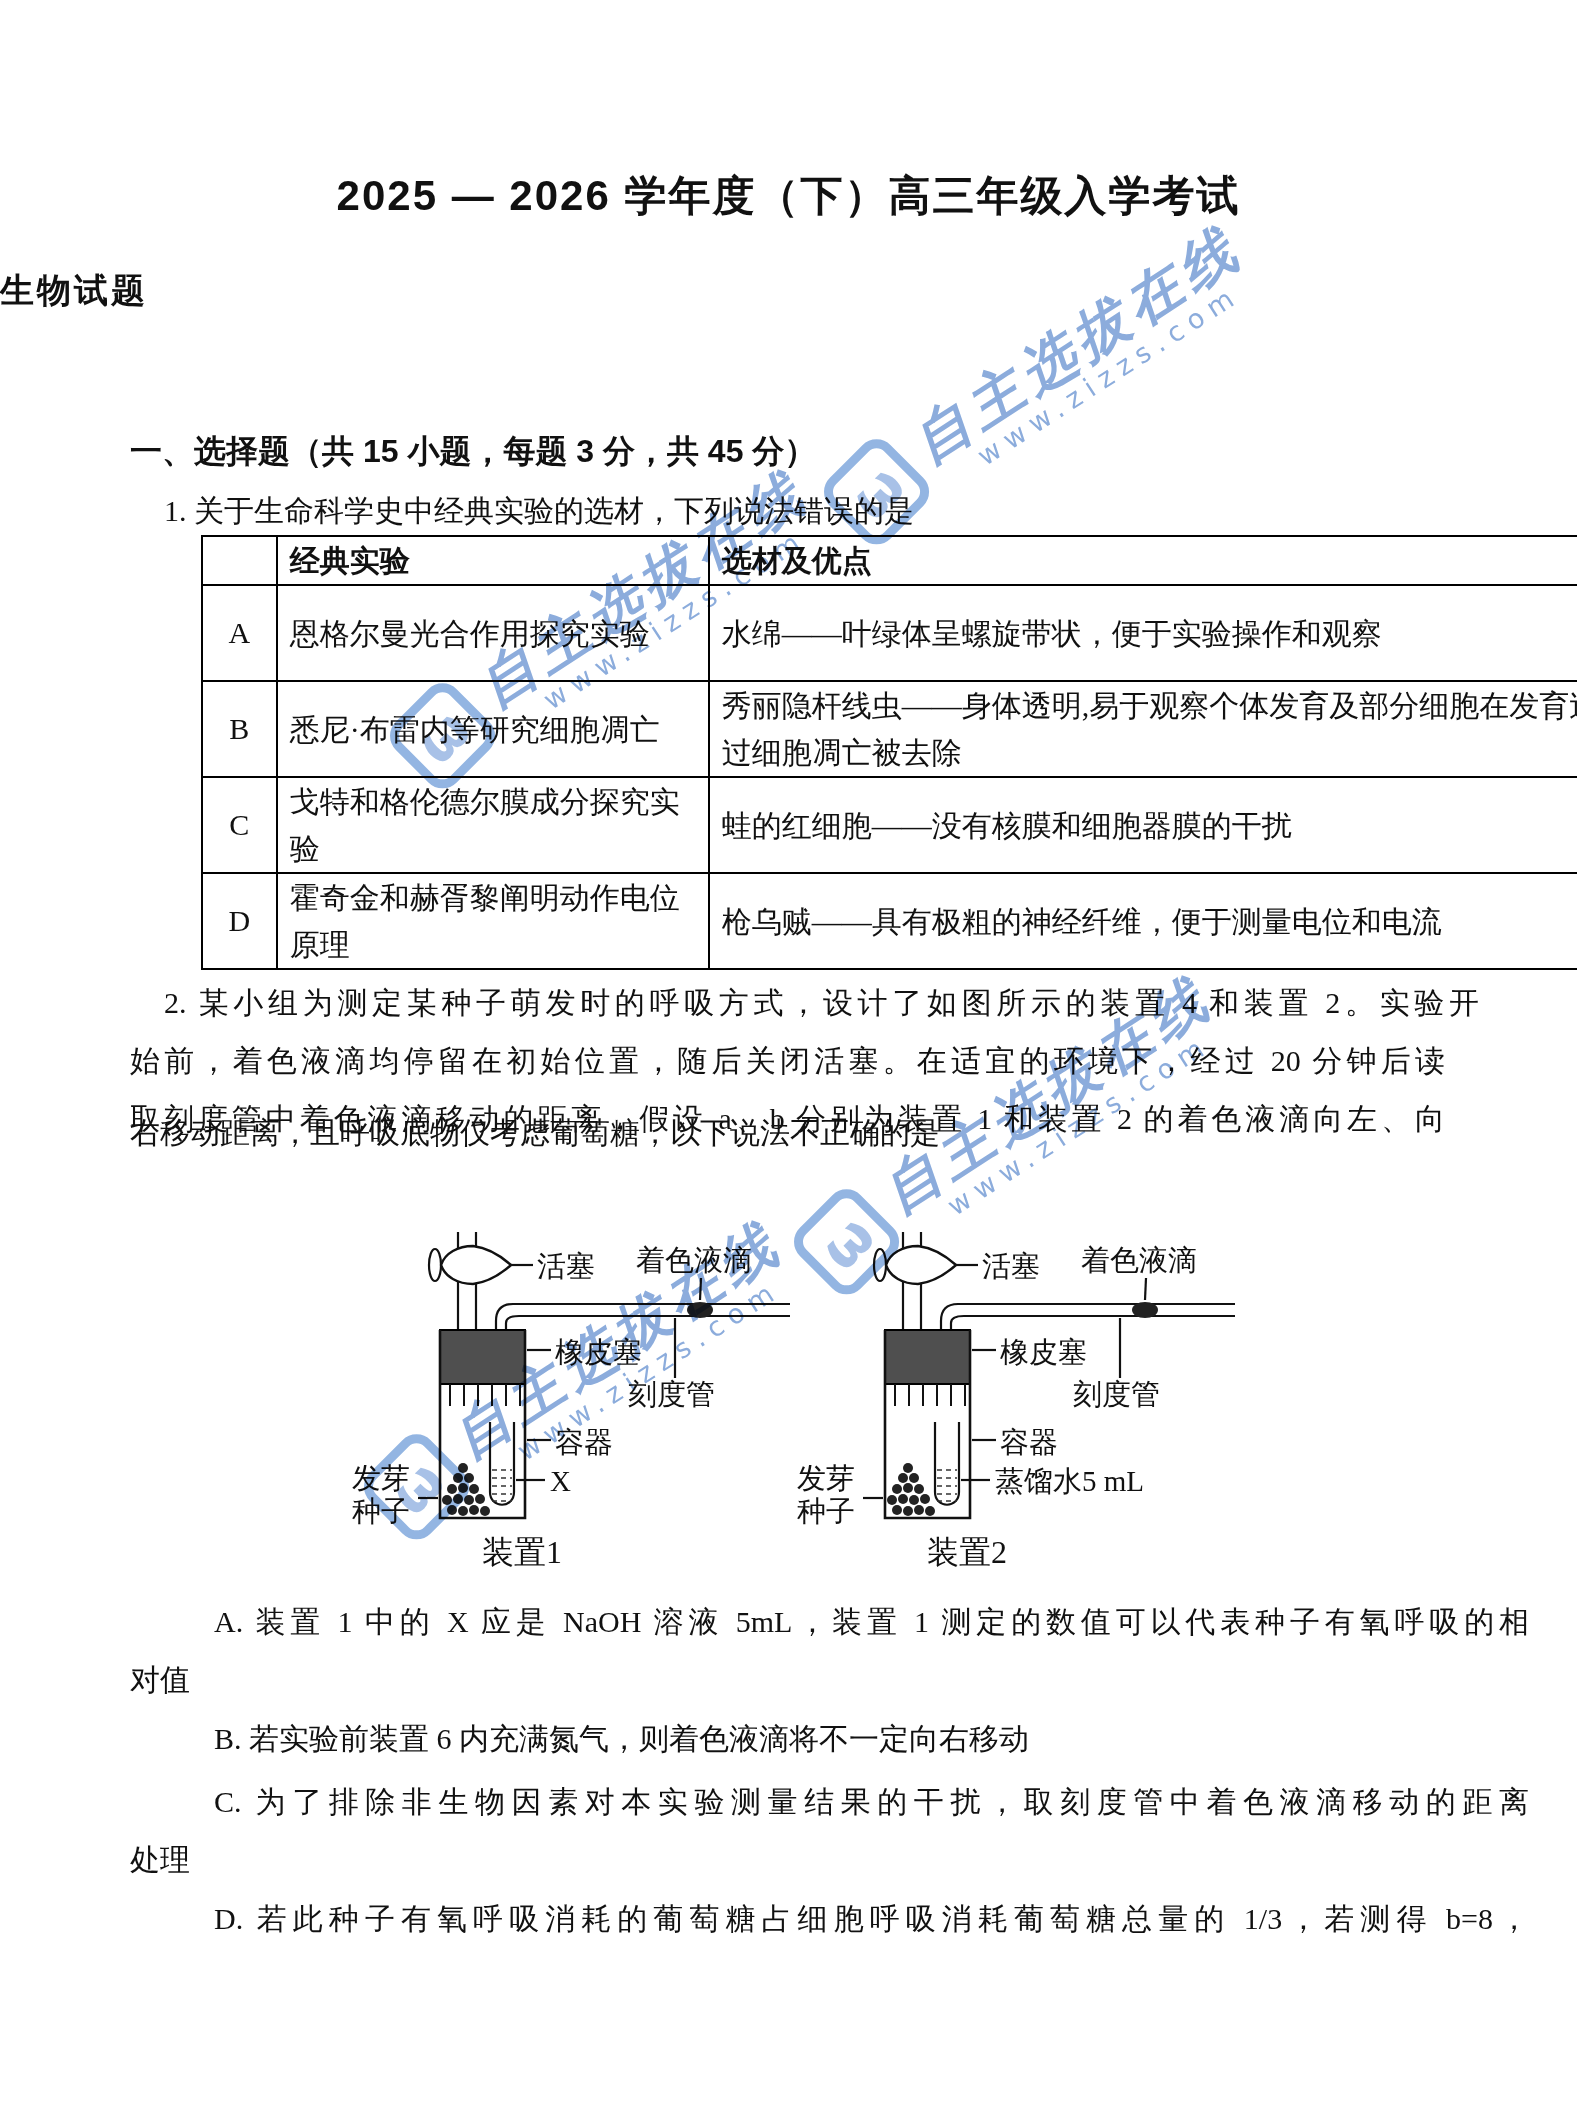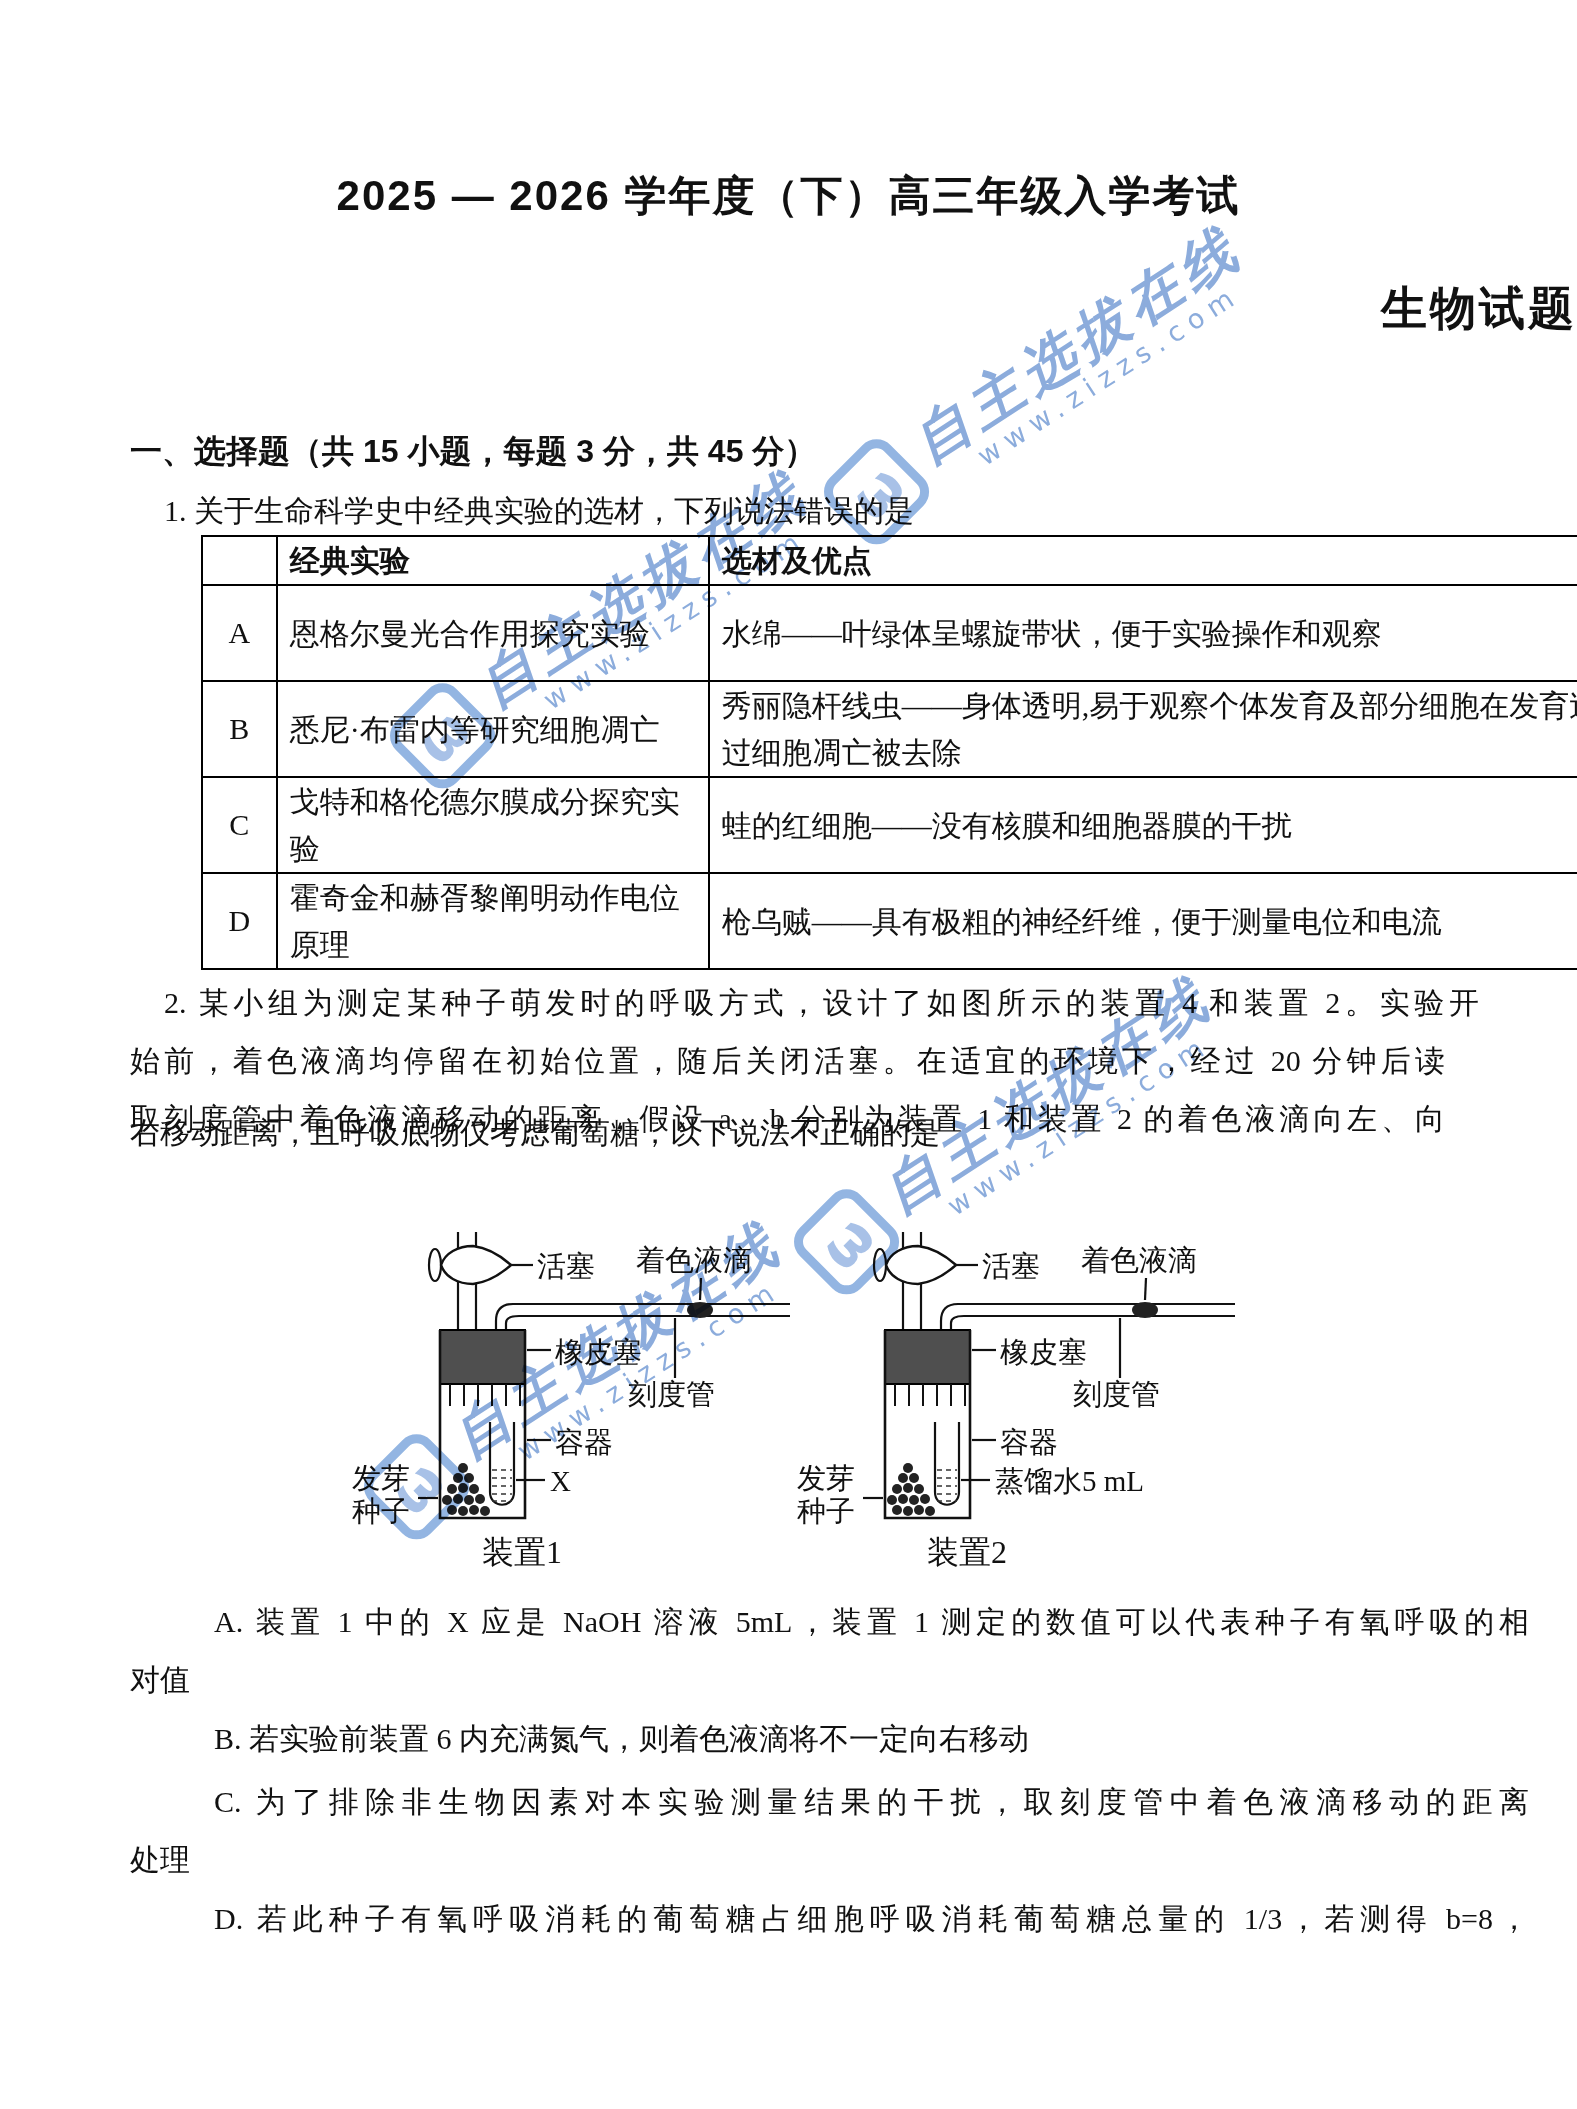--- a/index.html
+++ b/index.html
@@ -1,21 +1,21 @@
 <!DOCTYPE html>
 <html><head>
 <meta charset="utf-8">
 <style>
   html,body{margin:0;padding:0;background:#ffffff;}
   .page{position:relative;width:1577px;height:2109px;background:#fff;overflow:hidden;
         font-family:"Liberation Serif",serif;color:#111;}
   .t1{position:absolute;top:168px;left:0;width:100%;text-align:center;
       font-family:"Liberation Sans",sans-serif;font-weight:bold;font-size:42px;letter-spacing:2px;}
-  .t2{position:absolute;top:278px;left:0;width:100%;text-align:right;
-      font-family:"Liberation Sans",sans-serif;font-weight:bold;font-size:46px;letter-spacing:3px;}
+  .t2{position:absolute;top:268px;left:0;width:100%;text-align:left;
+      font-family:"Liberation Sans",sans-serif;font-weight:bold;font-size:34px;letter-spacing:3px;}
   .sec{position:absolute;top:430px;left:130px;
        font-family:"Liberation Sans",sans-serif;font-weight:bold;font-size:32px;text-align:center;}
   .tl{position:absolute;left:130px;width:1315px;font-size:30px;line-height:38px;white-space:pre-wrap;}
   .ind1{padding-left:34px;}
   .ind2{padding-left:84px;}
   .just{text-align:justify;text-align-last:justify;}
   table.q1{position:absolute;top:535px;left:155px;width:1513px;border-collapse:collapse;
            font-size:30px;margin-left:46px;}
   table.q1 td,table.q1 th{border:2.5px solid #000;padding:0 12px;vertical-align:middle;
            font-weight:normal;text-align:left;}

